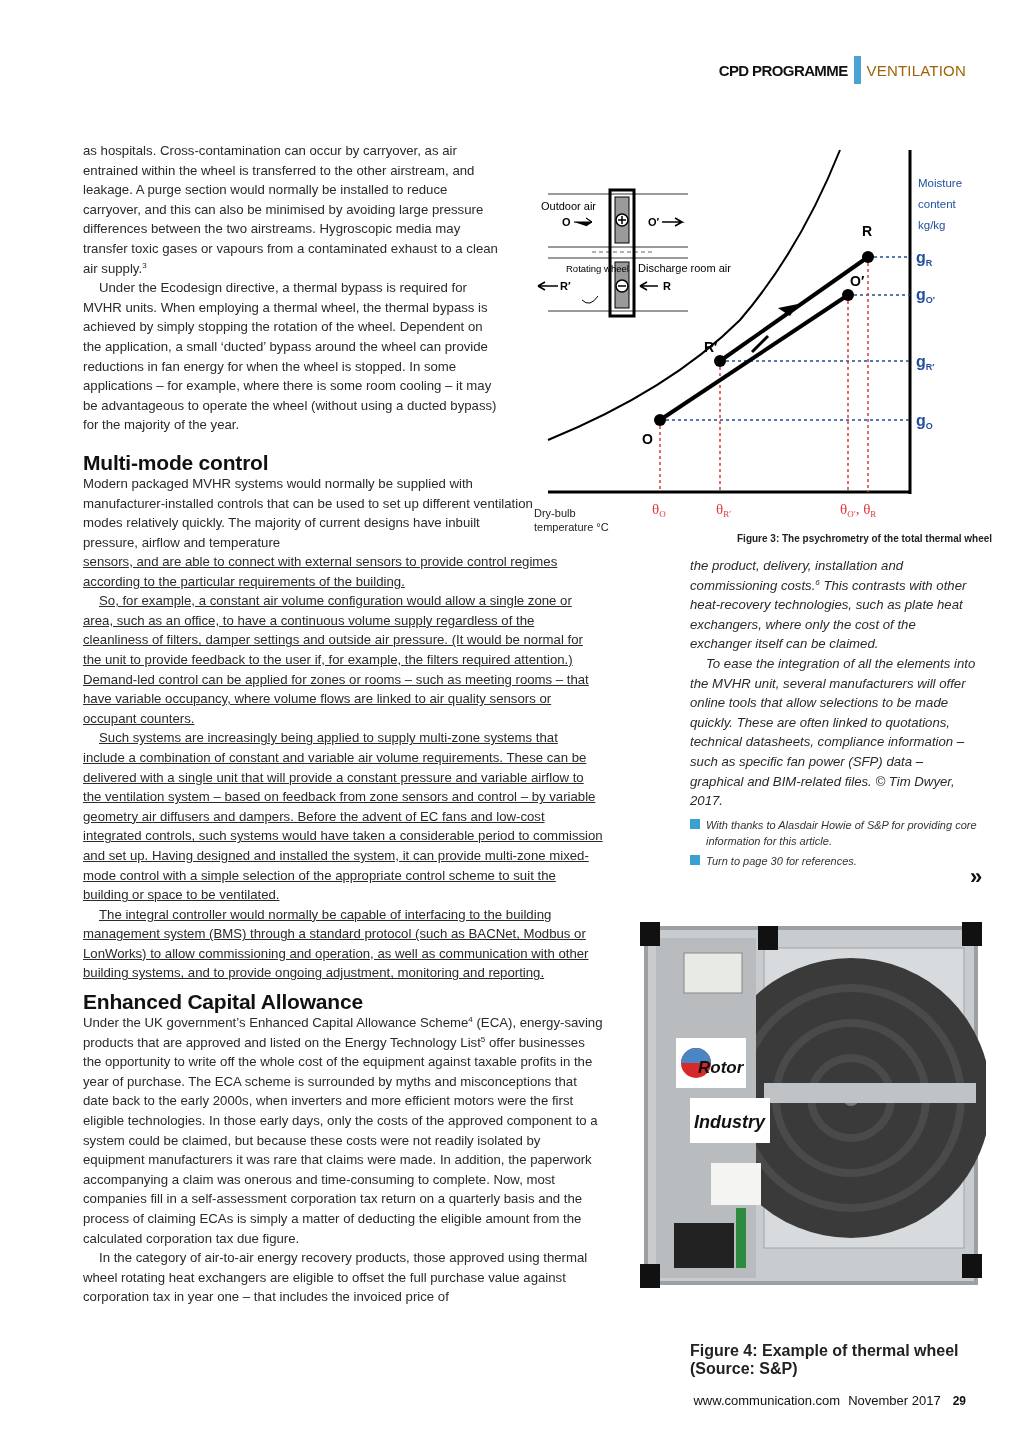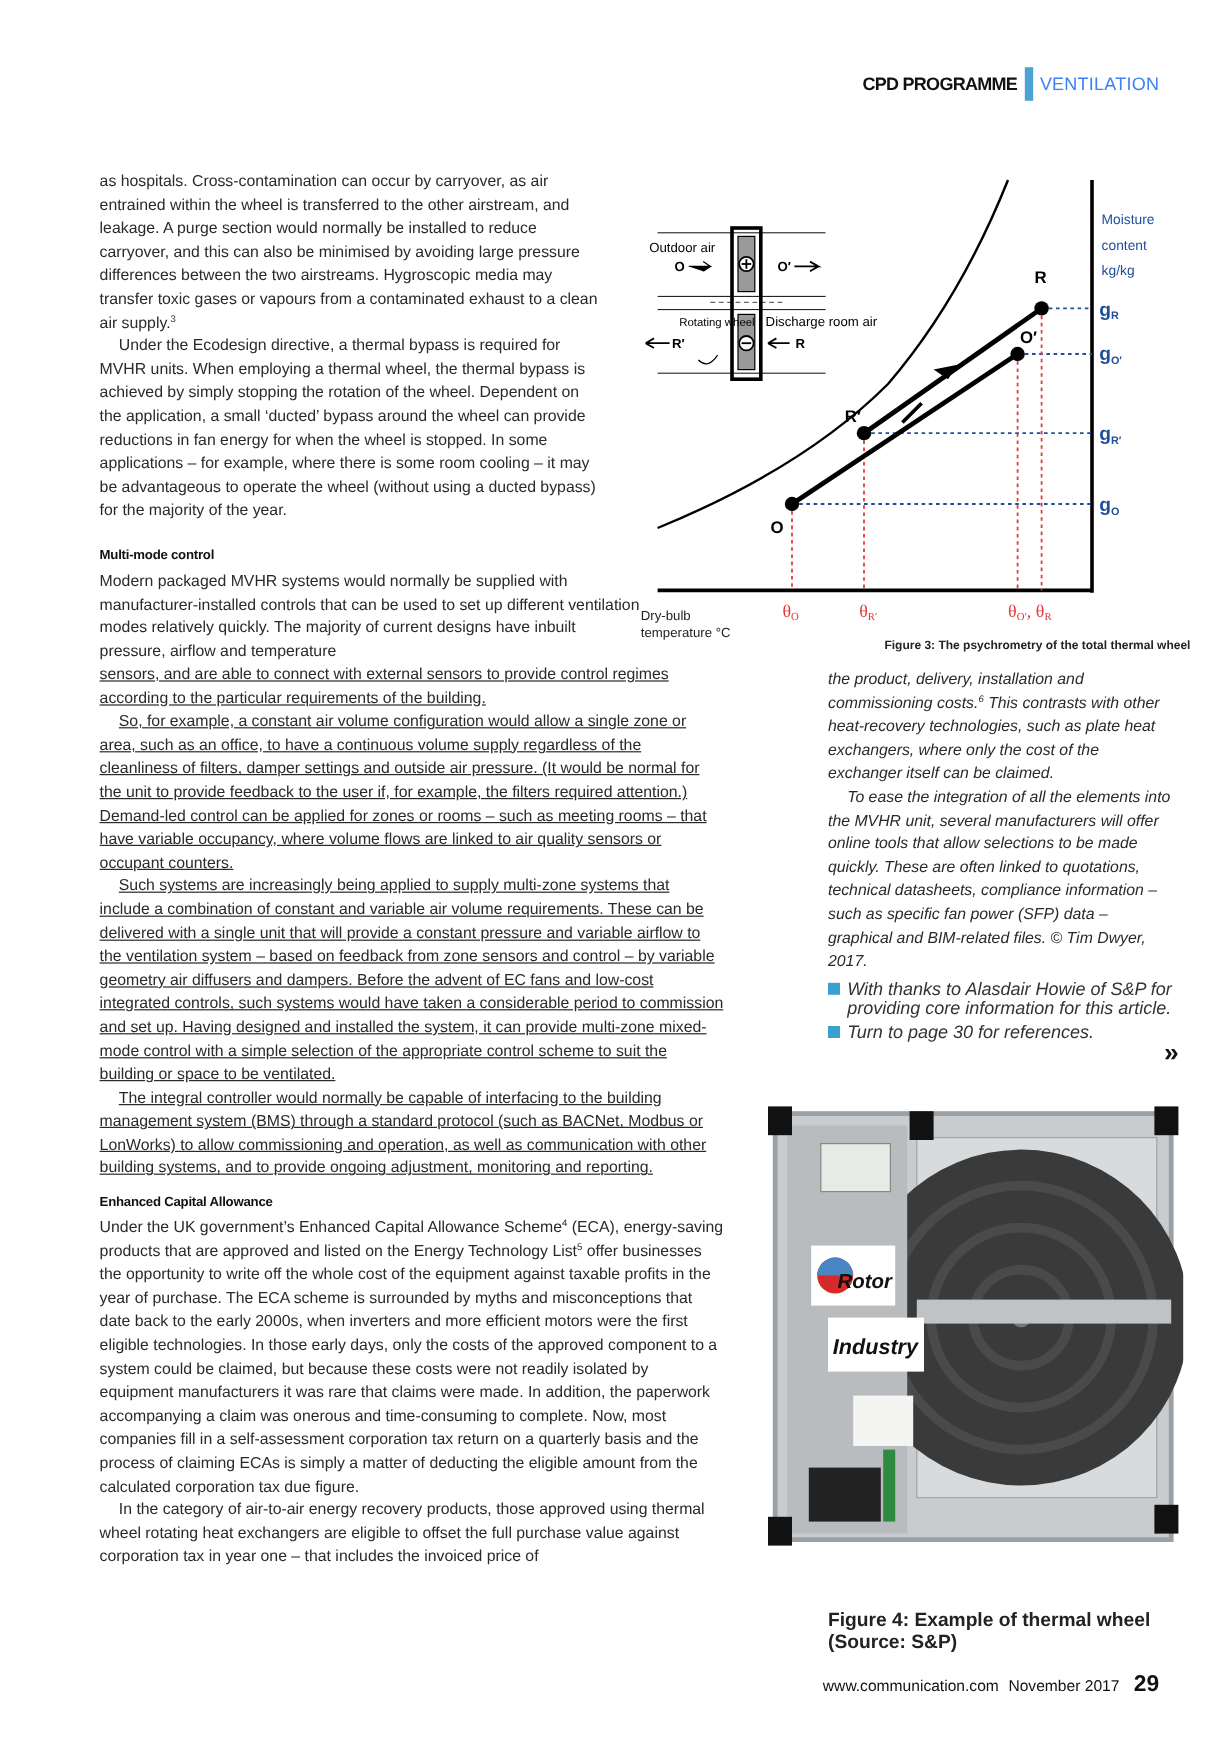--- a/index.html
+++ b/index.html
@@ -1,39 +1,39 @@
 <!DOCTYPE html>
 <html><head>
 <meta charset="utf-8">
 <style>
   html,body{margin:0;padding:0;background:#fff;}
   body{width:1024px;height:1448px;position:relative;overflow:hidden;font-family:"Liberation Sans",sans-serif;color:#222;}
   .header{position:absolute;top:56px;right:58px;display:flex;align-items:center;gap:6px;font-size:15px;}
   .header .prog{font-weight:bold;letter-spacing:-0.6px;color:#111;}
   .header .bar{width:7px;height:28px;background:#4aa3d2;}
-  .header .sec{color:#3b82f6;letter-spacing:0.2px;}
+  .header .sec{color:#a16207;letter-spacing:0.2px;}
   .col{position:absolute;font-size:13.2px;line-height:19.6px;color:#2a2a2a;}
   .col p{margin:0;}
   .col p.ind{text-indent:16px;}
-  .col h2{margin:0;font-size:11px;line-height:22px;font-weight:bold;color:#111;letter-spacing:-0.2px;}
+  .col h2{margin:0;font-size:21px;line-height:22px;font-weight:bold;color:#111;letter-spacing:-0.2px;}
   sup{font-size:8px;vertical-align:5px;line-height:0;}
   .p1{left:83px;top:141px;width:420px;}
   .p2{left:83px;top:452px;width:450px;}
   .p2b{left:83px;top:572px;width:520px;text-decoration:underline;}
   .p3{left:83px;top:991px;width:520px;}
   .right{left:690px;top:556px;width:290px;font-style:italic;}
-  .note{display:flex;gap:6px;font-size:15px;line-height:16px;color:#333;margin-top:4px;}
+  .note{display:flex;gap:6px;font-size:11px;line-height:16px;color:#333;margin-top:4px;}
   .note .sq{width:10px;height:10px;background:#3aa0cf;flex:none;margin-top:2px;}
   .chev{position:absolute;left:970px;top:864px;font-size:22px;color:#111;font-weight:bold;}
   .diagram{position:absolute;left:530px;top:140px;width:460px;height:400px;}
   .fig3{position:absolute;left:690px;top:533px;font-size:10px;font-weight:bold;color:#222;padding-left:47px;}
   .photo{position:absolute;left:636px;top:898px;width:350px;height:392px;}
   .fig4{position:absolute;left:690px;top:1342px;font-size:16px;font-weight:bold;color:#222;}
   .footer{position:absolute;top:1393px;right:58px;font-size:13px;color:#111;display:flex;gap:8px;align-items:baseline;}
-  .footer .pg{font-weight:bold;font-size:19px;margin-left:4px;}
+  .footer .pg{font-weight:bold;font-size:12px;margin-left:4px;}
 </style>
 </head>
 <body>
 
 <div class="header">
   <span class="prog">CPD PROGRAMME</span>
   <span class="bar"></span>
   <span class="sec">VENTILATION</span>
 </div>
 

